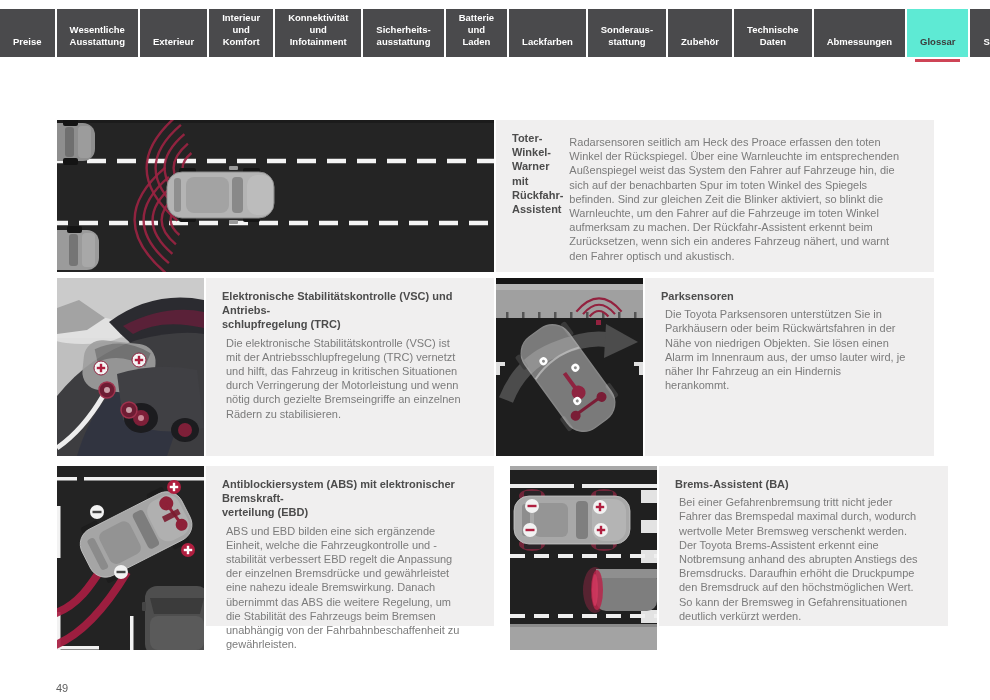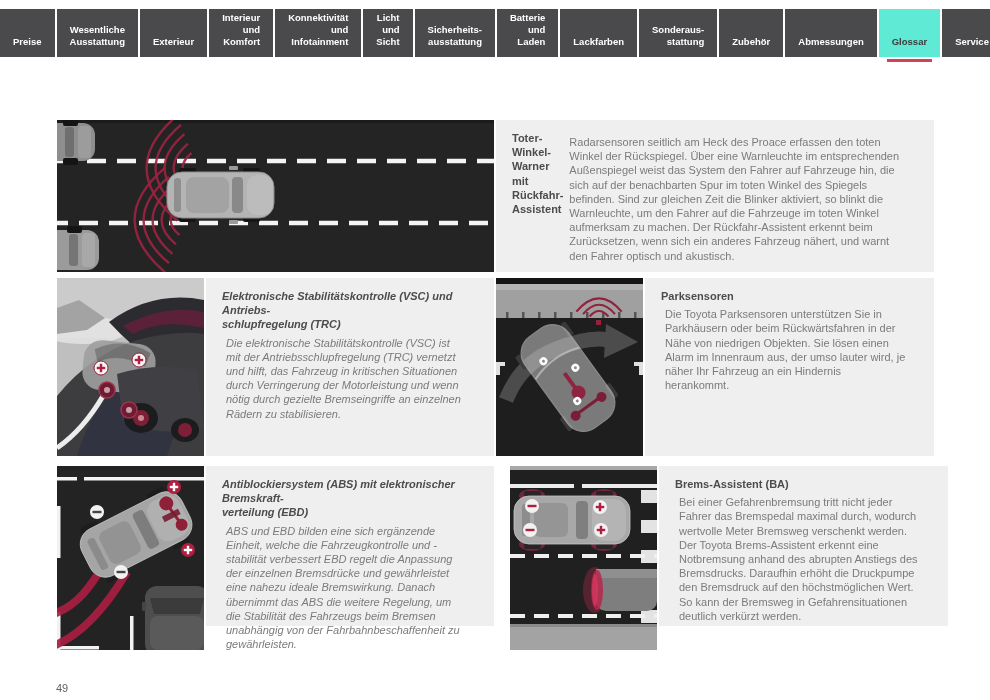--- a/index.html
+++ b/index.html
@@ -2,35 +2,35 @@
 <html><head>
 <meta charset="utf-8">
 <style>
   html,body{margin:0;padding:0;background:#ffffff;}
   body{font-family:"Liberation Sans",sans-serif;}
   .page{position:relative;width:990px;height:700px;background:#fff;overflow:hidden;}
 
   
   .tabbar{position:absolute;top:0;left:0;width:990px;height:57px;display:flex;gap:2px;}
   .tab{flex:1 1 0;background:#4a4a4c;color:#fff;font-size:9.5px;font-weight:700;
-       display:flex;align-items:flex-end;justify-content:center;text-align:right;
+       display:flex;align-items:flex-end;justify-content:center;text-align:center;
        padding:4px 13px 9px;line-height:1.28;position:relative;cursor:pointer;margin-top:9px;}
   .tab.active{background:#5eead4;color:#3c3c3c;}
   .tab .underline{display:none;}
   .tab.active .underline{display:block;position:absolute;left:8px;right:8px;bottom:-5px;height:3px;background:#ce4456;}
 
   .page-title{position:absolute;left:57px;top:72px;font-size:21.5px;letter-spacing:2.5px;
               color:#414141;font-weight:400;}
 
   .row{position:absolute;left:57px;display:flex;gap:2px;}
   .row1{top:120px;height:152px;}
   .row2{top:278px;height:178px;}
   .row3{top:466px;height:160px;gap:16px;}
   .half{display:flex;gap:2px;}
-  .half.w1{width:437px;font-style:italic;}
+  .half.w1{width:437px;}
   .half.w2{width:438px;}
 
   .imgbox{flex:none;background:#242424;overflow:hidden;}
   .imgbox svg{display:block;}
 
   .textblock{background:#f0efef;box-sizing:border-box;padding:11px 24px 0 16px;flex:1 1 auto;}
   .textblock h3{margin:0 0 1px 0;font-size:11px;line-height:14.2px;color:#4c4c4c;
                 font-weight:700;white-space:pre-line;}
   .textblock p{margin:4px;font-size:11px;line-height:14.2px;color:#7b7b7b;}
 
@@ -51,36 +51,36 @@
     <div class="tab">
         <span>Exterieur</span>
       </div>
     <div class="tab">
         <span>Interieur und Komfort</span>
       </div>
     <div class="tab">
         <span>Konnektivität und Infotainment</span>
       </div>
     <div class="tab">
-        <span>Licht und Sicht</span>
-      </div>
-    <div class="tab">
         <span>Sicherheits-ausstattung</span>
       </div>
     <div class="tab">
         <span>Batterie und Laden</span>
       </div>
     <div class="tab">
         <span>Lackfarben</span>
       </div>
     <div class="tab">
         <span>Sonderaus-stattung</span>
       </div>
     <div class="tab">
         <span>Zubehör</span>
+      </div>
+    <div class="tab">
+        <span>Technische Daten</span>
       </div>
     <div class="tab">
         <span>Abmessungen</span>
       </div>
     <div class="tab active">
         <span>Glossar</span>
         <i class="underline"></i>
       </div>
     <div class="tab">
         <span>Service</span>

